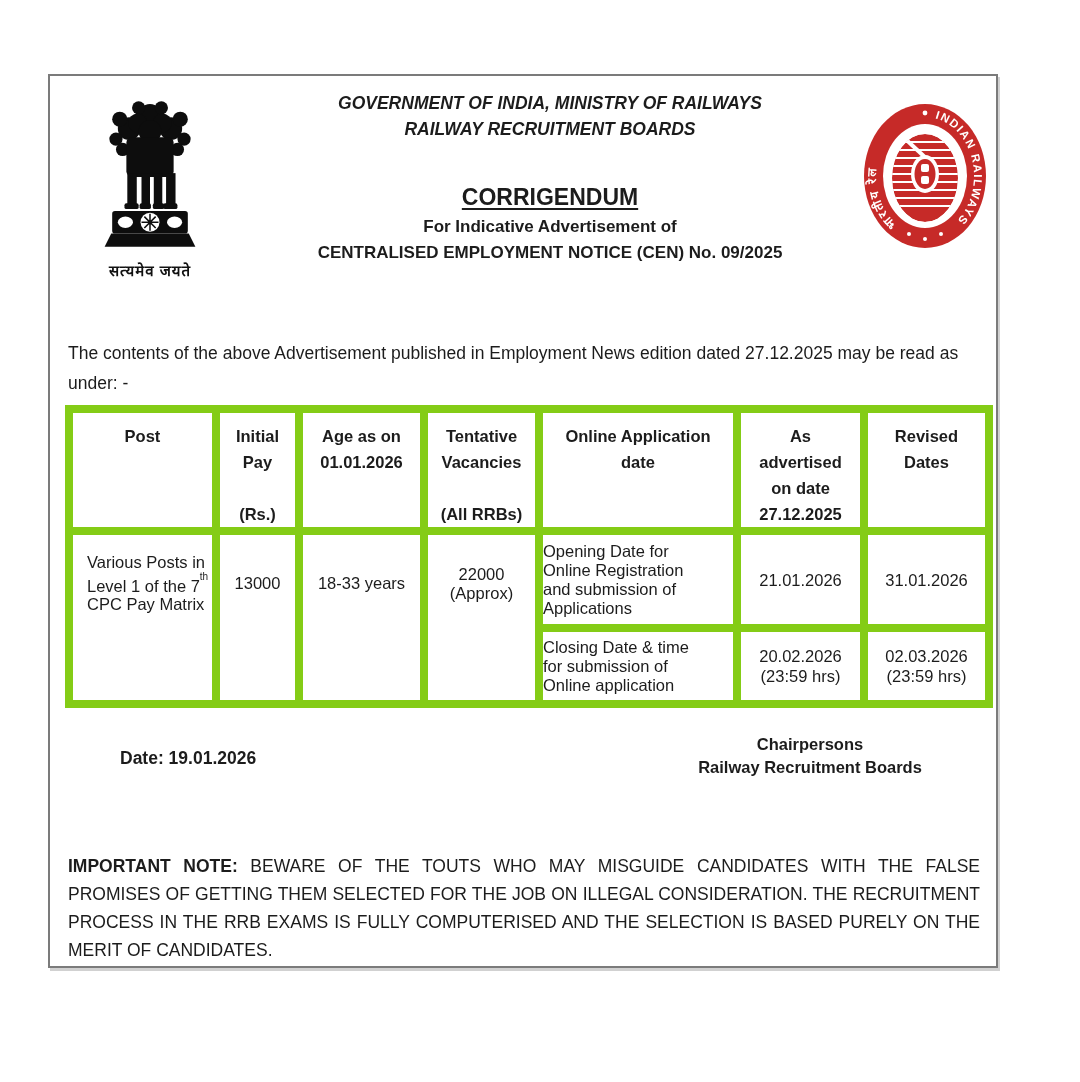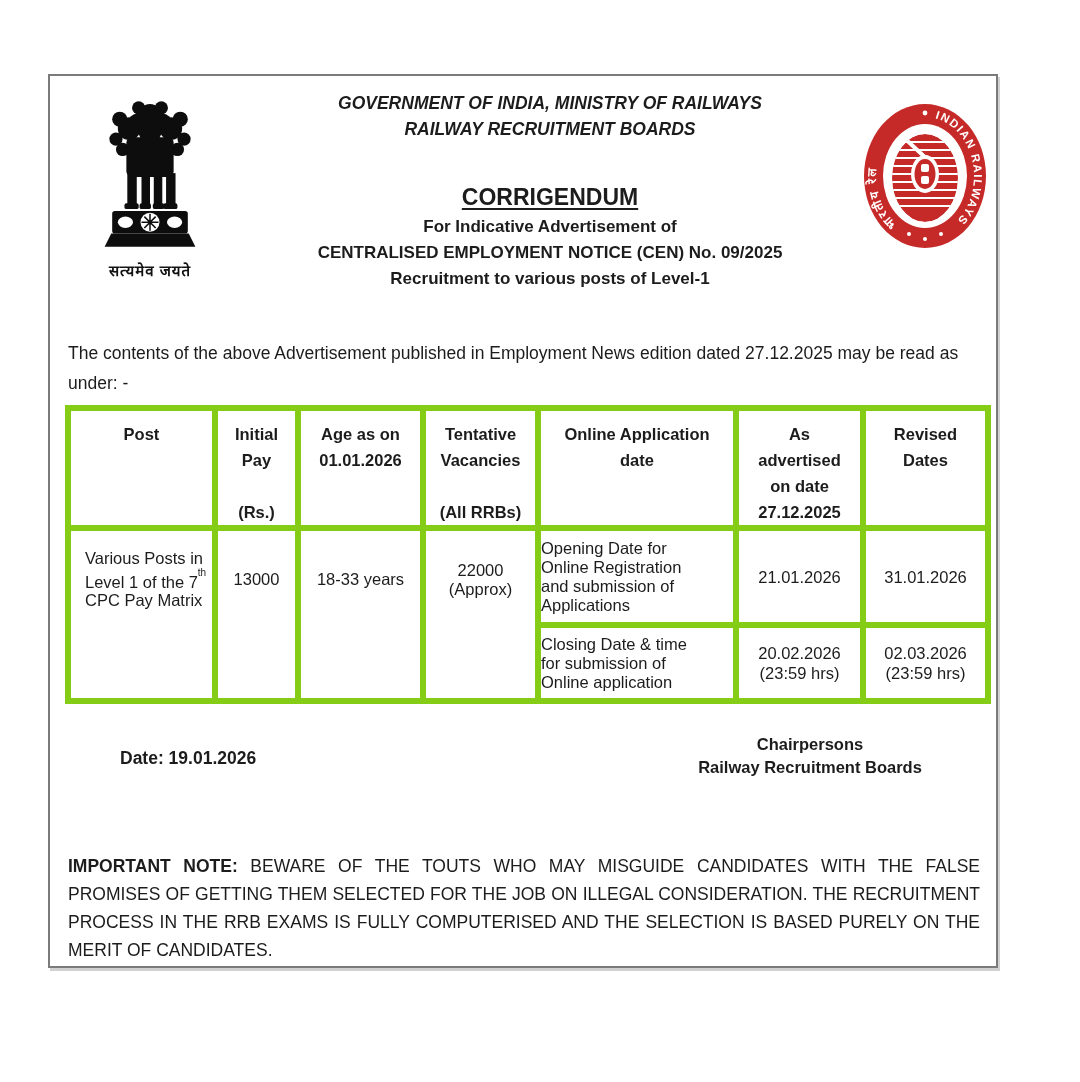--- a/index.html
+++ b/index.html
@@ -27,21 +27,21 @@
   .doc-sub{font-size:17px;font-weight:bold;line-height:26px;}
   .doc-sub.first{margin-top:3px;}
   
   .intro{position:absolute;left:18px;top:262px;width:912px;font-size:17.5px;line-height:30px;}
   
   table.recruit{
     position:absolute;left:15px;top:329px;width:920px;
     border-collapse:collapse;table-layout:fixed;
   }
   table.recruit th,table.recruit td{
-    border:6px solid #84cc16;padding:0;box-sizing:border-box;
+    border:8px solid #84cc16;padding:0;box-sizing:border-box;
     font-size:16.5px;color:#1c1c1c;
   }
   table.recruit th{
     font-weight:bold;text-align:center;vertical-align:top;
     padding-top:10px;white-space:pre-line;line-height:26px;height:115px;
   }
   tr.row1{height:97px;}
   tr.row2{height:76px;}
   td.span2{vertical-align:top;}
   .rc{height:97px;display:flex;align-items:center;justify-content:center;text-align:center;}
@@ -170,21 +170,20 @@
       </text>
     </svg>
   </div>
 
   <div class="head-block">
     <div class="org-line">GOVERNMENT OF INDIA, MINISTRY OF RAILWAYS</div>
     <div class="org-line">RAILWAY RECRUITMENT BOARDS</div>
     <div class="doc-title">CORRIGENDUM</div>
     <div class="doc-sub first">For Indicative Advertisement of</div>
     <div class="doc-sub">CENTRALISED EMPLOYMENT NOTICE (CEN) No. 09/2025</div>
-    <div class="doc-sub">Recruitment to various posts of Level-1</div>
   </div>
 
   <div class="intro">The contents of the above Advertisement published in Employment News edition dated 27.12.2025 may be read as under: -</div>
 
   <table class="recruit">
     <colgroup>
       <col style="width:147px">
         <col style="width:83px">
         <col style="width:125px">
       <col style="width:115px">

